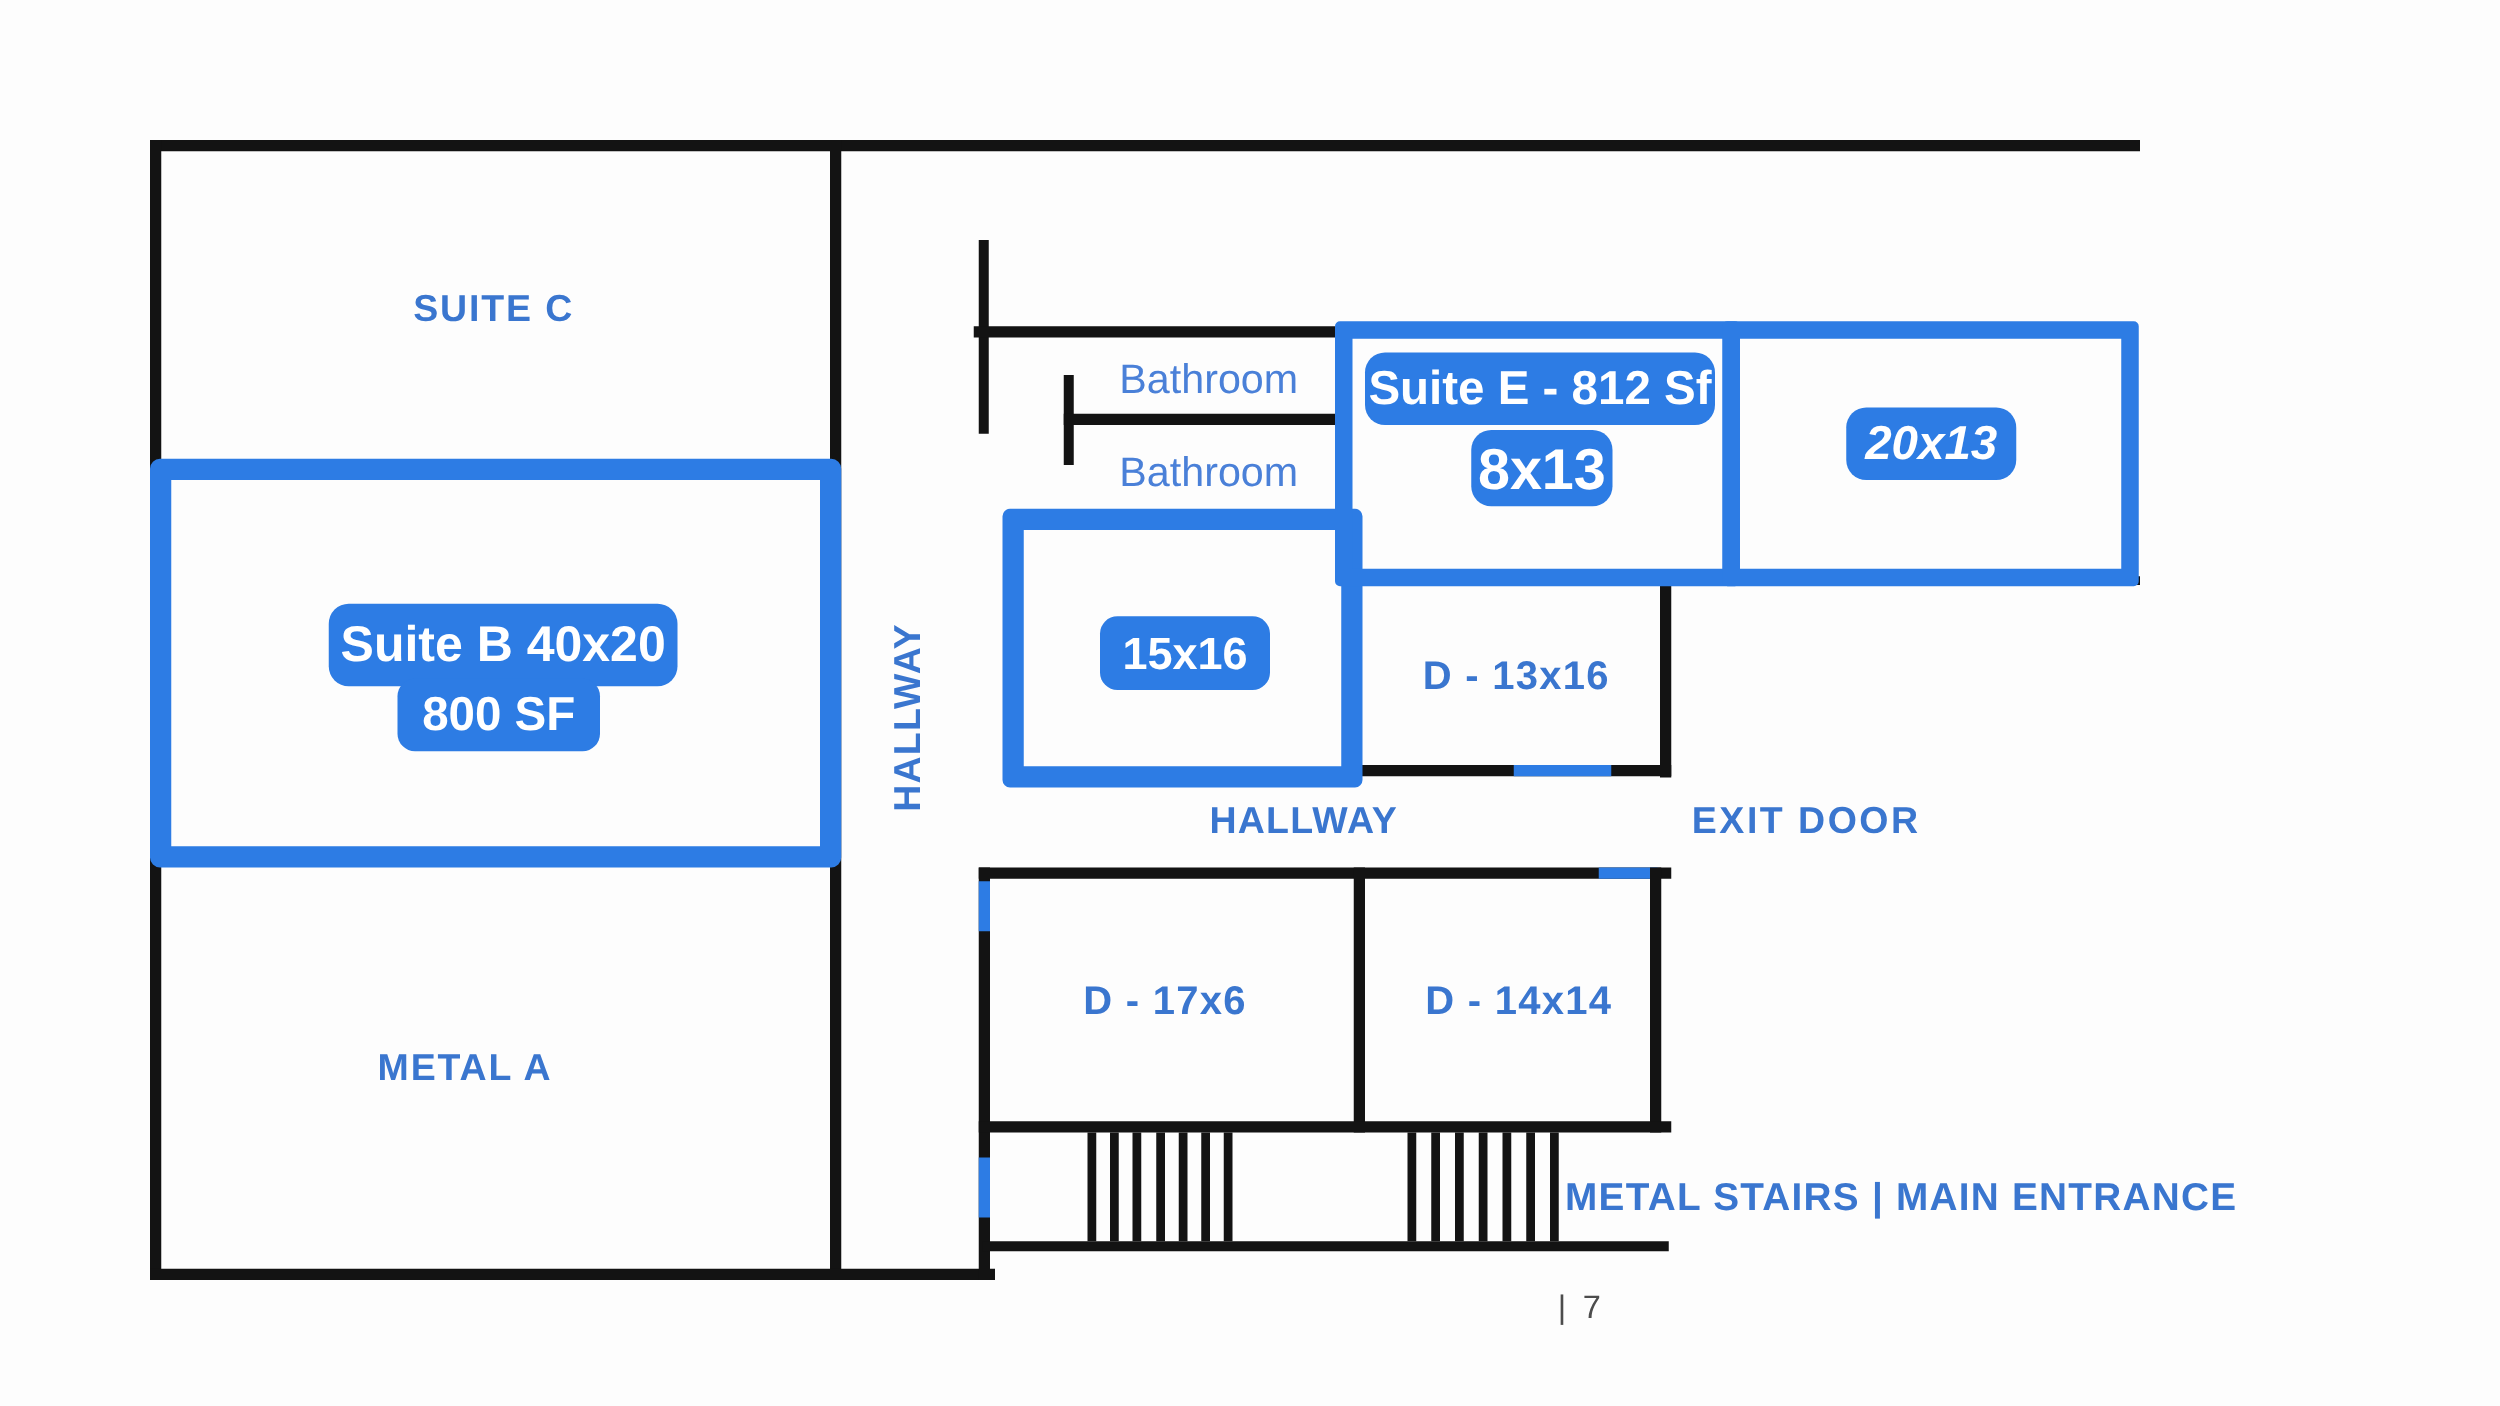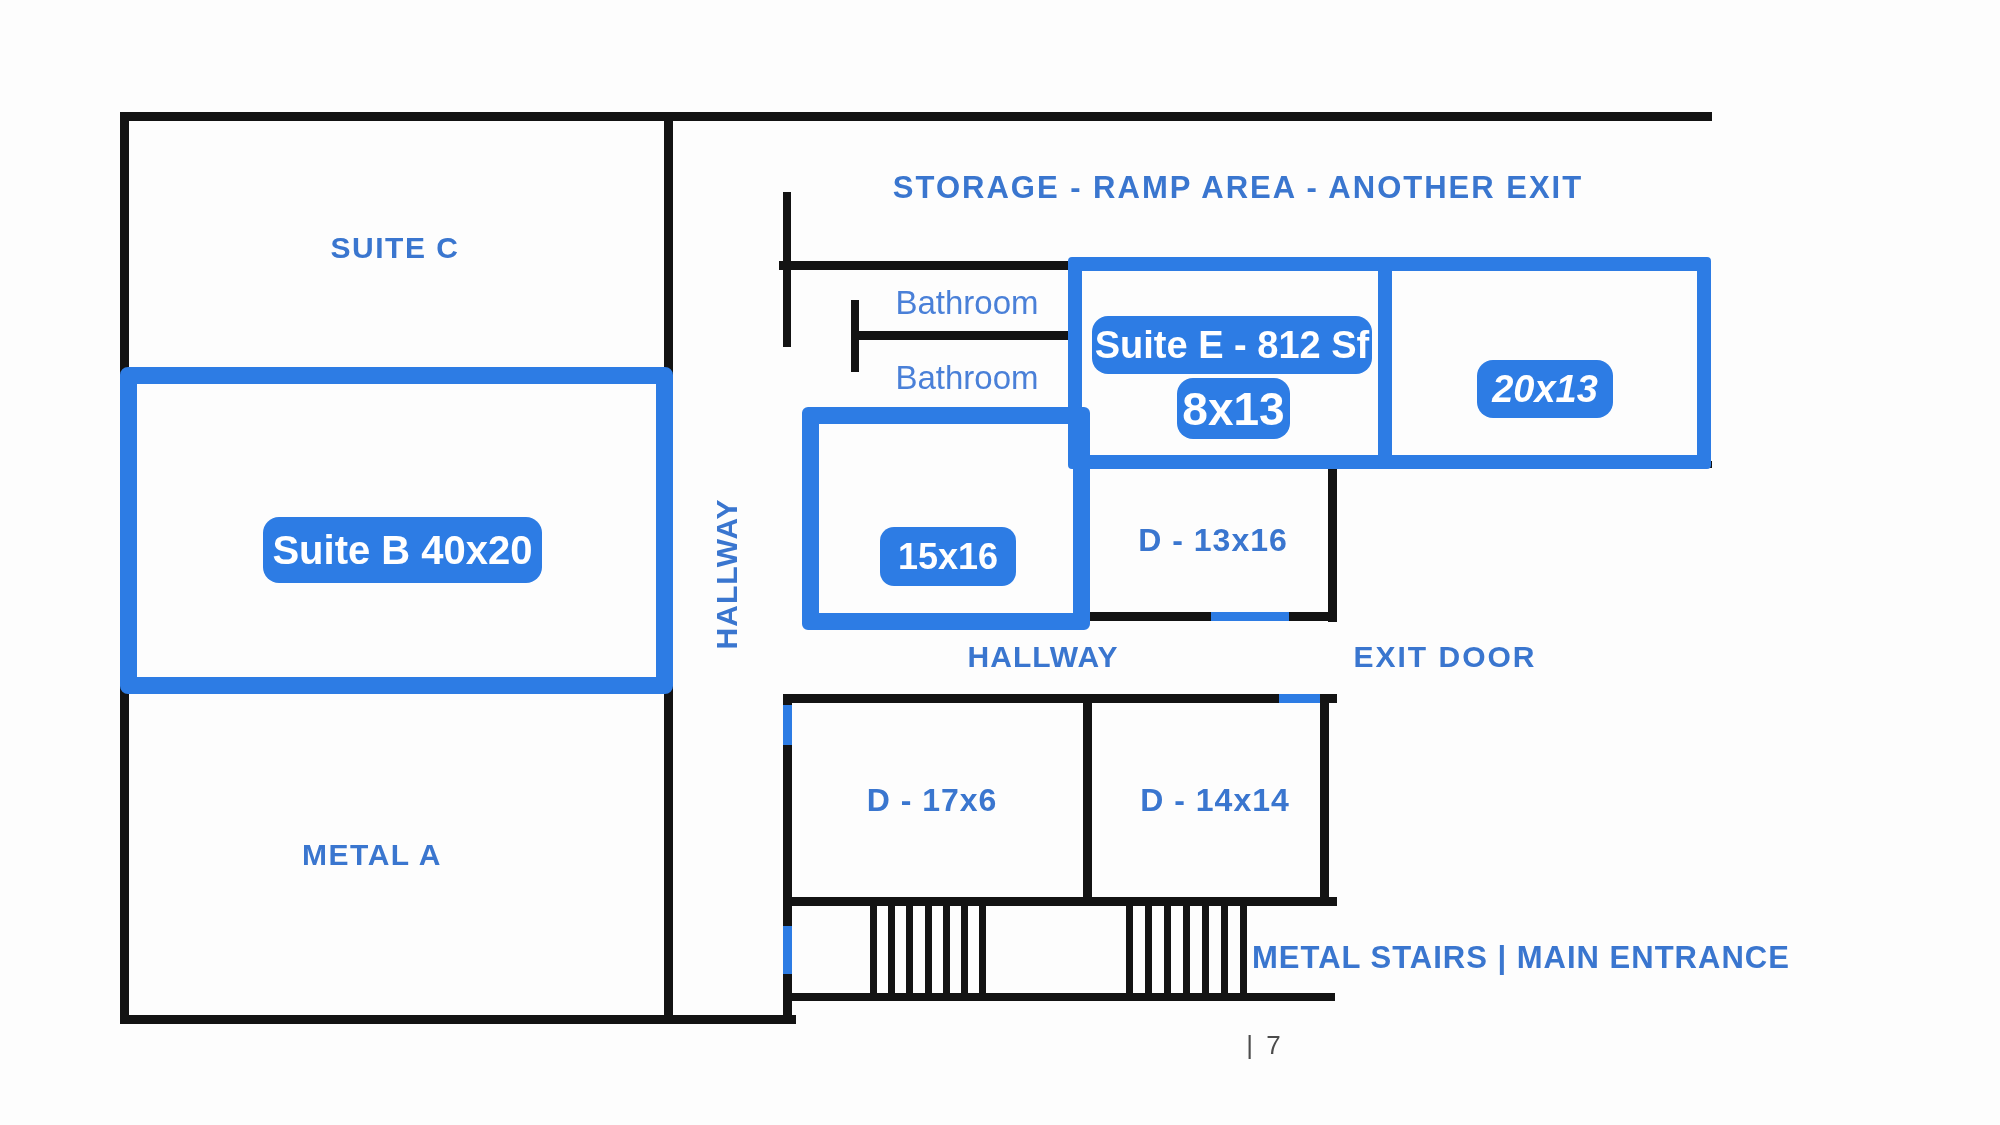--- a/index.html
+++ b/index.html
@@ -15,21 +15,21 @@
   #canvas{
     position:relative;width:2000px;height:1125px;background:var(--bg);
     overflow:hidden;font-family:"Liberation Sans",sans-serif;
   }
   .wall{position:absolute;background:var(--wall);}
   .door{position:absolute;background:var(--accent);}
   .broom{position:absolute;border:15px solid var(--accent);border-radius:8px;background:transparent;box-sizing:border-box;}
   .badge{
     position:absolute;background:var(--accent);color:var(--badge-text);
     display:flex;align-items:center;justify-content:center;
-    font-weight:bold;border-radius:16px;white-space:nowrap;margin-top:34px;
+    font-weight:bold;border-radius:16px;white-space:nowrap;
   }
   .lbl{
     position:absolute;color:var(--text-blue);font-weight:bold;
     display:flex;align-items:center;justify-content:center;
     white-space:nowrap;
   }
   .tread{position:absolute;width:7px;top:906px;height:87px;background:var(--wall);}
 </style>
 </head>
 <body>
@@ -76,28 +76,28 @@
   <div class="tread" style="left:1202px;"></div>
   <div class="tread" style="left:1221px;"></div>
   <div class="tread" style="left:1240px;"></div>
 
   <div class="broom" style="left:120px;top:367px;width:553px;height:327px;border-width:17px;"></div>
   <div class="broom" style="left:802px;top:407px;width:288px;height:223px;border-width:17px;border-radius:6px;"></div>
   <div class="broom" style="left:1068px;top:257px;width:324px;height:212px;border-width:14px;border-radius:4px;"></div>
   <div class="broom" style="left:1378px;top:257px;width:333px;height:212px;border-width:14px;border-radius:4px;"></div>
 
   <div class="badge" style="left:263px;top:483px;width:279px;height:66px;font-size:40px;">Suite B 40x20</div>
+  <div class="badge" style="left:318px;top:543px;width:162px;height:58px;font-size:38px;border-radius:14px;">800 SF</div>
   <div class="badge" style="left:1092px;top:282px;width:280px;height:58px;font-size:38px;">Suite E - 812 Sf</div>
   <div class="badge" style="left:1177px;top:344px;width:113px;height:61px;font-size:46px;">8x13</div>
   <div class="badge" style="left:1477px;top:326px;width:136px;height:58px;font-size:38px;font-style:italic;">20x13</div>
   <div class="badge" style="left:880px;top:493px;width:136px;height:59px;font-size:36px;border-radius:14px;">15x16</div>
 
   <div class="lbl" style="left:300px;top:230px;width:190px;height:36px;font-size:30px;letter-spacing:1.5px;">SUITE C</div>
   <div class="lbl" style="left:277px;top:837px;width:190px;height:36px;font-size:30px;letter-spacing:1.5px;">METAL A</div>
-  <div class="lbl" style="left:938px;top:169px;width:600px;height:38px;font-size:31px;letter-spacing:2px;">STORAGE - RAMP AREA - ANOTHER EXIT</div>
   <div class="lbl" style="left:867px;top:285px;width:200px;height:36px;font-size:33px;font-weight:500;color:var(--text-blue-light);">Bathroom</div>
   <div class="lbl" style="left:867px;top:360px;width:200px;height:36px;font-size:33px;font-weight:500;color:var(--text-blue-light);">Bathroom</div>
   <div class="lbl" style="left:607px;top:554px;width:240px;height:40px;font-size:30px;letter-spacing:1px;transform:rotate(-90deg);">HALLWAY</div>
   <div class="lbl" style="left:943px;top:639px;width:200px;height:36px;font-size:30px;letter-spacing:1px;">HALLWAY</div>
   <div class="lbl" style="left:1345px;top:639px;width:200px;height:36px;font-size:30px;letter-spacing:2px;">EXIT DOOR</div>
   <div class="lbl" style="left:1113px;top:522px;width:200px;height:36px;font-size:32px;font-weight:600;letter-spacing:1px;">D - 13x16</div>
   <div class="lbl" style="left:832px;top:782px;width:200px;height:36px;font-size:32px;font-weight:600;letter-spacing:1px;">D - 17x6</div>
   <div class="lbl" style="left:1115px;top:782px;width:200px;height:36px;font-size:32px;font-weight:600;letter-spacing:1px;">D - 14x14</div>
   <div class="lbl" style="left:1252px;top:939px;width:500px;height:38px;font-size:31px;letter-spacing:1px;justify-content:flex-start;">METAL STAIRS | MAIN ENTRANCE</div>
   <div class="lbl" style="left:1225px;top:1030px;width:80px;height:30px;font-size:26px;font-weight:400;color:var(--footer);letter-spacing:3px;">| 7</div>

